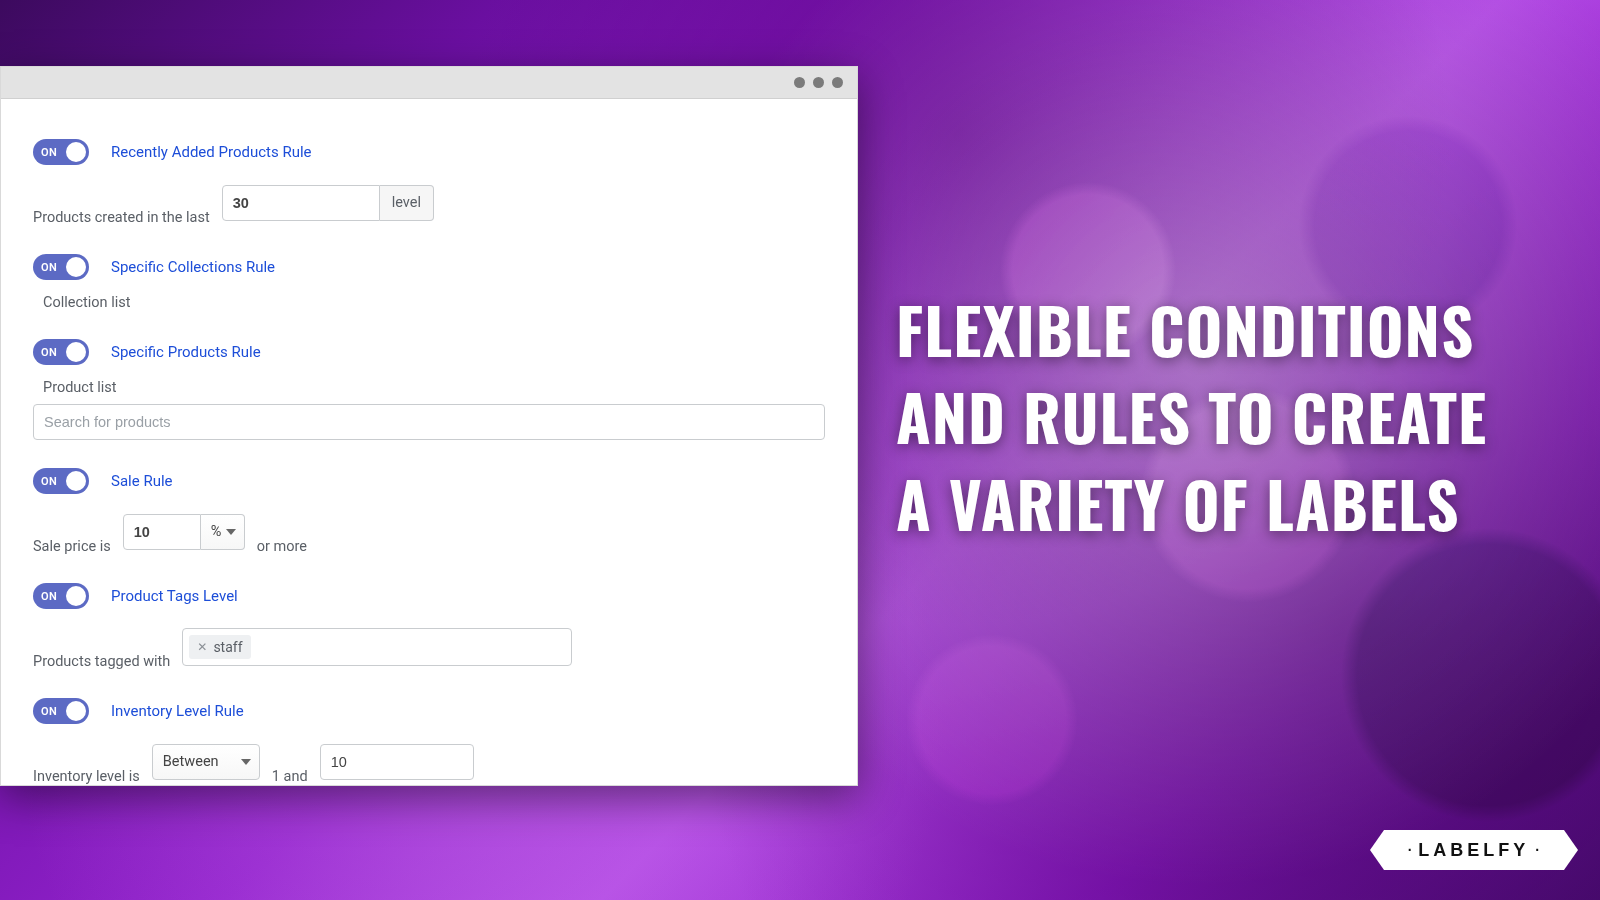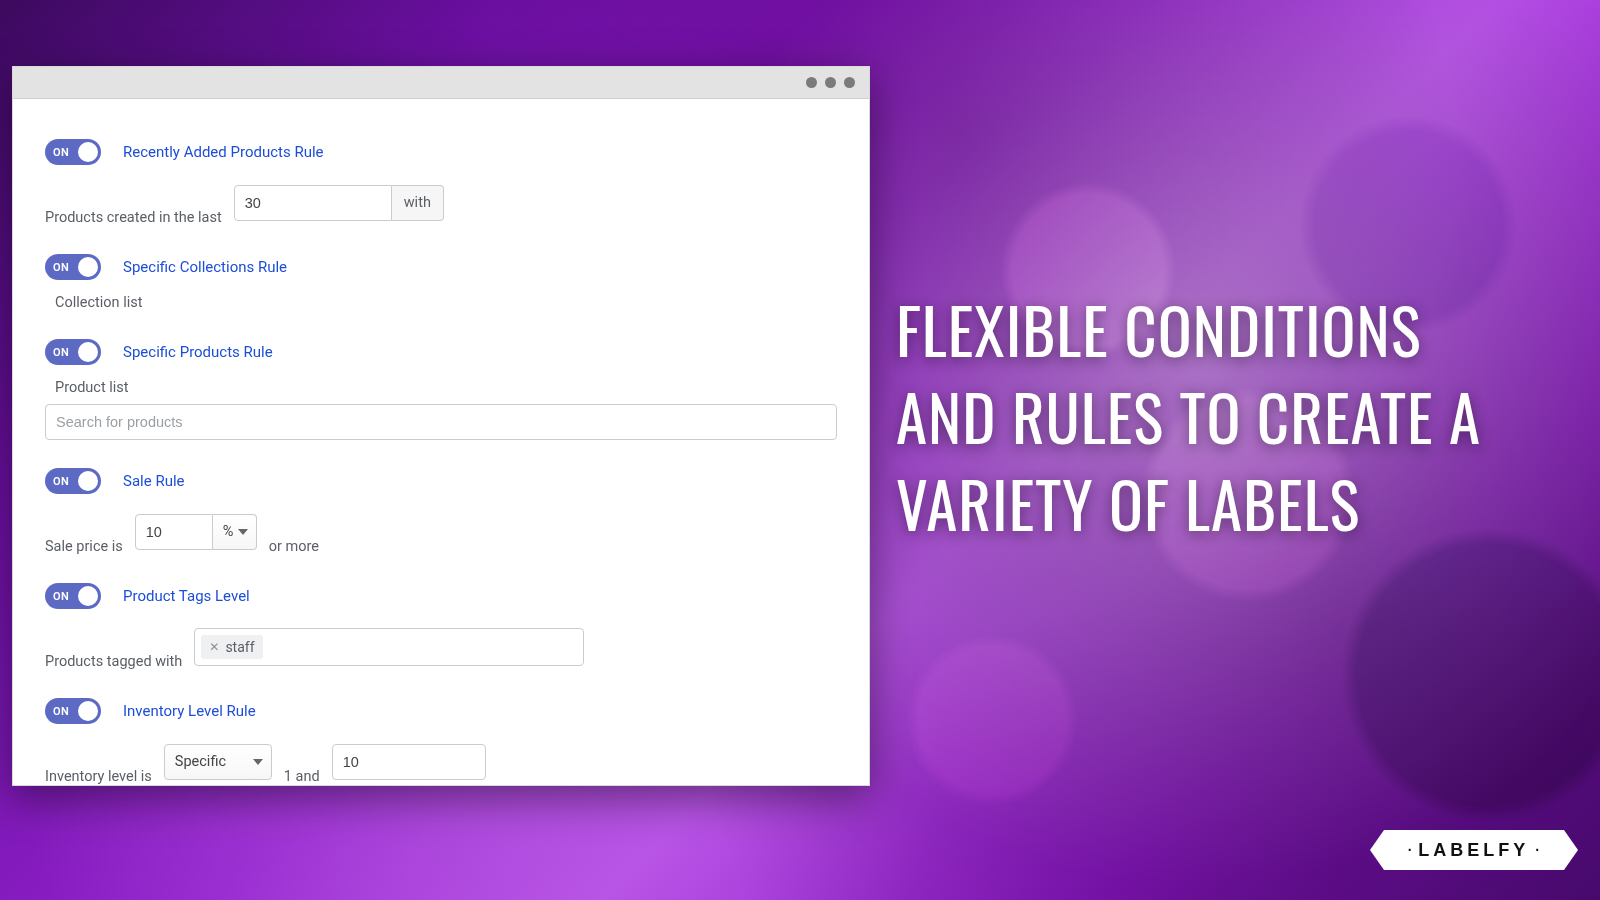--- a/index.html
+++ b/index.html
@@ -24,21 +24,21 @@
       radial-gradient(circle at 78% 55%, rgba(255,255,255,0.15) 0 7%, transparent 8%),
       radial-gradient(circle at 88% 25%, rgba(0,0,0,0.15) 0 6%, transparent 7%),
       radial-gradient(circle at 93% 75%, rgba(0,0,0,0.2) 0 8%, transparent 9%),
       radial-gradient(circle at 62% 80%, rgba(255,255,255,0.12) 0 6%, transparent 7%);
     mix-blend-mode: overlay;
     pointer-events: none;
   }
 
   .browser {
     position: absolute;
-    left: 12px;
+    left: 0;
     top: 66px;
     width: 858px;
     height: 720px;
     background: #ffffff;
     border: 1px solid #d9d9d9;
     box-shadow: 0 12px 40px rgba(0,0,0,0.45);
   }
   .titlebar {
     height: 32px;
     background: #e3e3e3;
@@ -99,21 +99,21 @@
   .addon {
     height: 36px;
     border: 1px solid #c9cccf;
     border-left: none;
     border-radius: 0 4px 4px 0;
     background: #f6f6f6;
     display: inline-flex; align-items: center; justify-content: center;
     padding: 0 12px;
     font-size: 14.5px; color: #5a5f66;
   }
-  .joined input.text { border-top-right-radius: 0; border-bottom-right-radius: 0; }
+  .joined input.text { border-top-right-radius: 0; border-bottom-right-radius: 0; font-weight: bold; }
 
   .select {
     position: relative;
     display: inline-flex; align-items: center;
     padding-right: 28px;
     background: linear-gradient(#fff,#f7f7f7);
     cursor: pointer;
   }
   .select .caret {
     position: absolute; right: 8px; top: 50%; transform: translateY(-50%);
@@ -145,21 +145,21 @@
 
   input::placeholder { color: #9aa0a6; }
 
   
   .hero {
     position: absolute;
     left: 896px;
     top: 286px;
     width: 640px;
     color: #fff;
-    font-weight: 400;
+    font-weight: 700;
     font-size: 63px;
     line-height: 1.38;
     letter-spacing: 1px;
     font-family: Impact, "Arial Black", "Oswald", sans-serif;
     text-transform: uppercase;
     text-shadow: 0 3px 14px rgba(0,0,0,0.45);
   }
 
   
   .logo {
@@ -206,21 +206,21 @@
           <span class="toggle">
             <span>ON</span>
             <span class="knob"></span>
           </span>
           <span class="rule-title">Recently Added Products Rule</span>
         </div>
         <div class="row">
           <span class="field-label">Products created in the last</span>
           <span class="joined" style="display:inline-flex;">
             <input class="text sm" value="30" style="">
-            <span class="addon">with</span>
+            <span class="addon">level</span>
           </span>
         </div>
       </div>
 
       <div class="rule">
         <div class="rule-head">
           <span class="toggle">
             <span>ON</span>
             <span class="knob"></span>
           </span>
@@ -285,21 +285,21 @@
         <div class="rule-head">
           <span class="toggle">
             <span>ON</span>
             <span class="knob"></span>
           </span>
           <span class="rule-title">Inventory Level Rule</span>
         </div>
         <div class="row">
           <span class="field-label">Inventory level is</span>
           <span class="select between">
-            <span>Specific</span>
+            <span>Between</span>
             <span class="caret"></span>
           </span>
           <span class="field-label">1 and</span>
           <input class="text md" value="10" style="">
         </div>
       </div>
 
     </div>
   </div>
 

